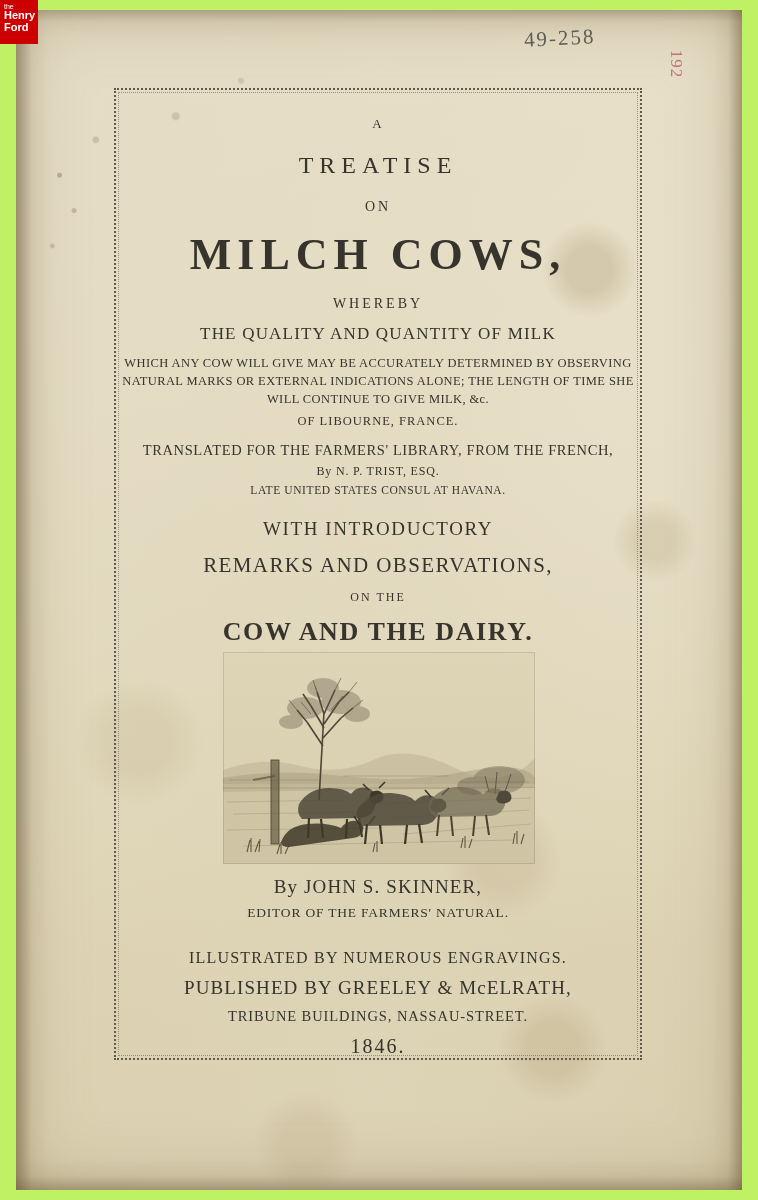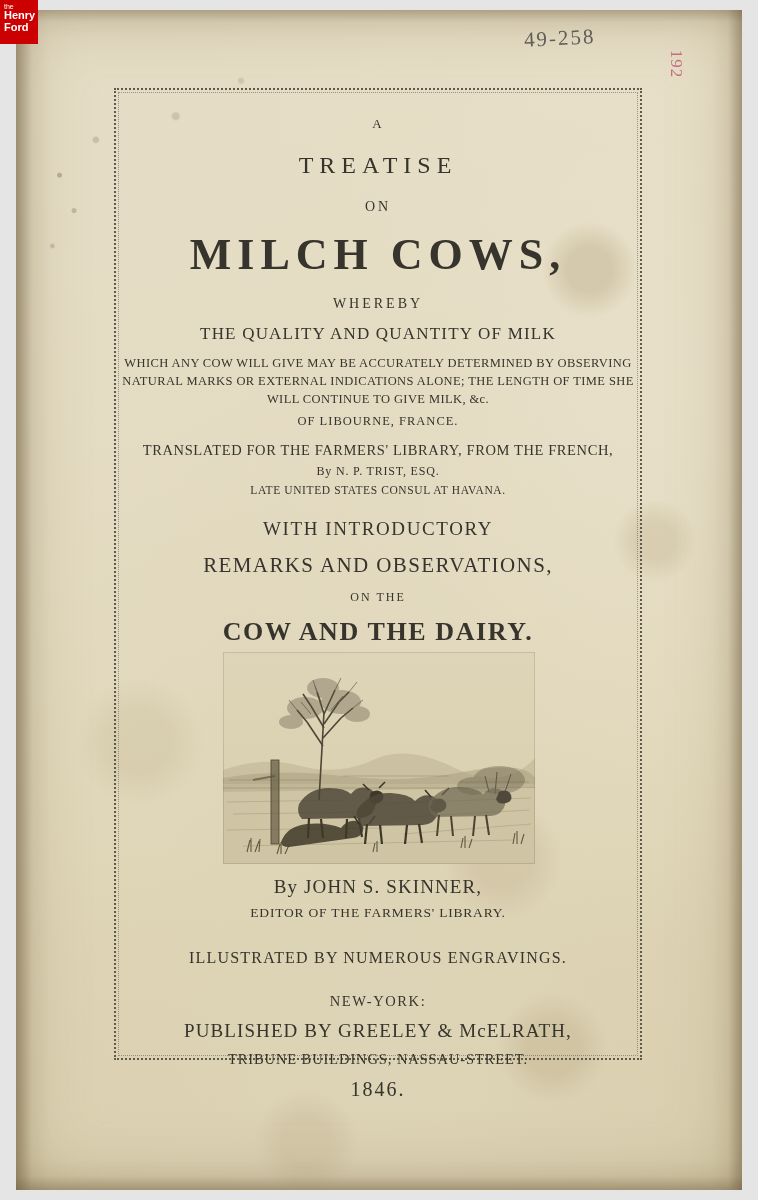--- a/index.html
+++ b/index.html
@@ -11,21 +11,21 @@
     width: 758px;
     height: 1200px;
     overflow: hidden;
     font-family: "Liberation Serif", serif;
   }
 
   #page {
     position: relative;
     width: 758px;
     height: 1200px;
-    background: #e5e5e5;
+    background: #bef264;
   }
 
   
   .sheet {
     position: absolute;
     left: 16px;
     top: 10px;
     width: 726px;
     height: 1180px;
     background:
@@ -330,21 +330,20 @@
         <path d="M290 192 l2 -11 M294 192 l0 -13 M298 192 l3 -10"></path>
         <path d="M150 200 l2 -9 M154 200 l0 -11"></path>
       </g>
 
       <rect x="0.5" y="0.5" width="311" height="211" fill="none" stroke="rgba(90,80,55,.18)"></rect>
     </svg>
   </div>
 
   <div class="imprint">
     <p class="line l-skinner">By JOHN S. SKINNER,</p>
-    <p class="line l-editor">EDITOR OF THE FARMERS' LIBRARY.</p>
+    <p class="line l-editor">EDITOR OF THE FARMERS' NATURAL.</p>
     <p class="line l-illus">ILLUSTRATED BY NUMEROUS ENGRAVINGS.</p>
-    <p class="line l-ny">NEW-YORK:</p>
     <p class="line l-pub">PUBLISHED BY GREELEY &amp; McELRATH,</p>
     <p class="line l-tribune">TRIBUNE BUILDINGS, NASSAU-STREET.</p>
     <p class="line l-year">1846.</p>
   </div>
 
 </div>
 
 </body></html>

